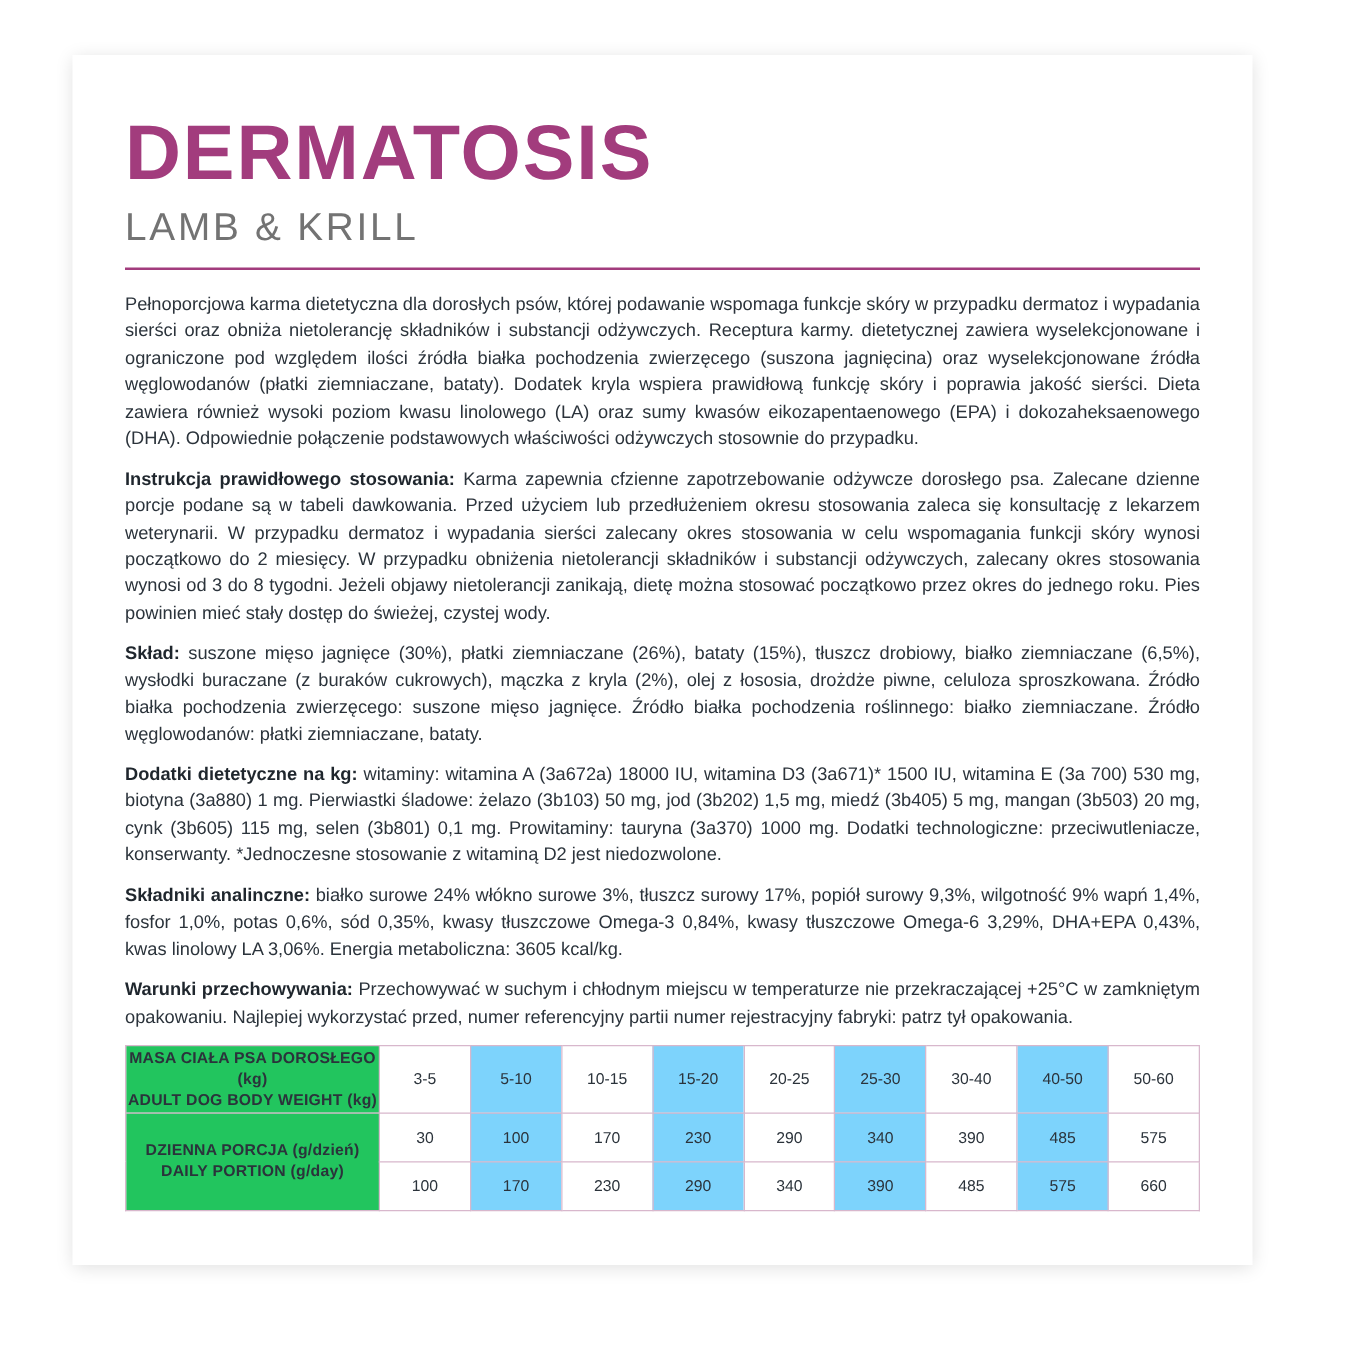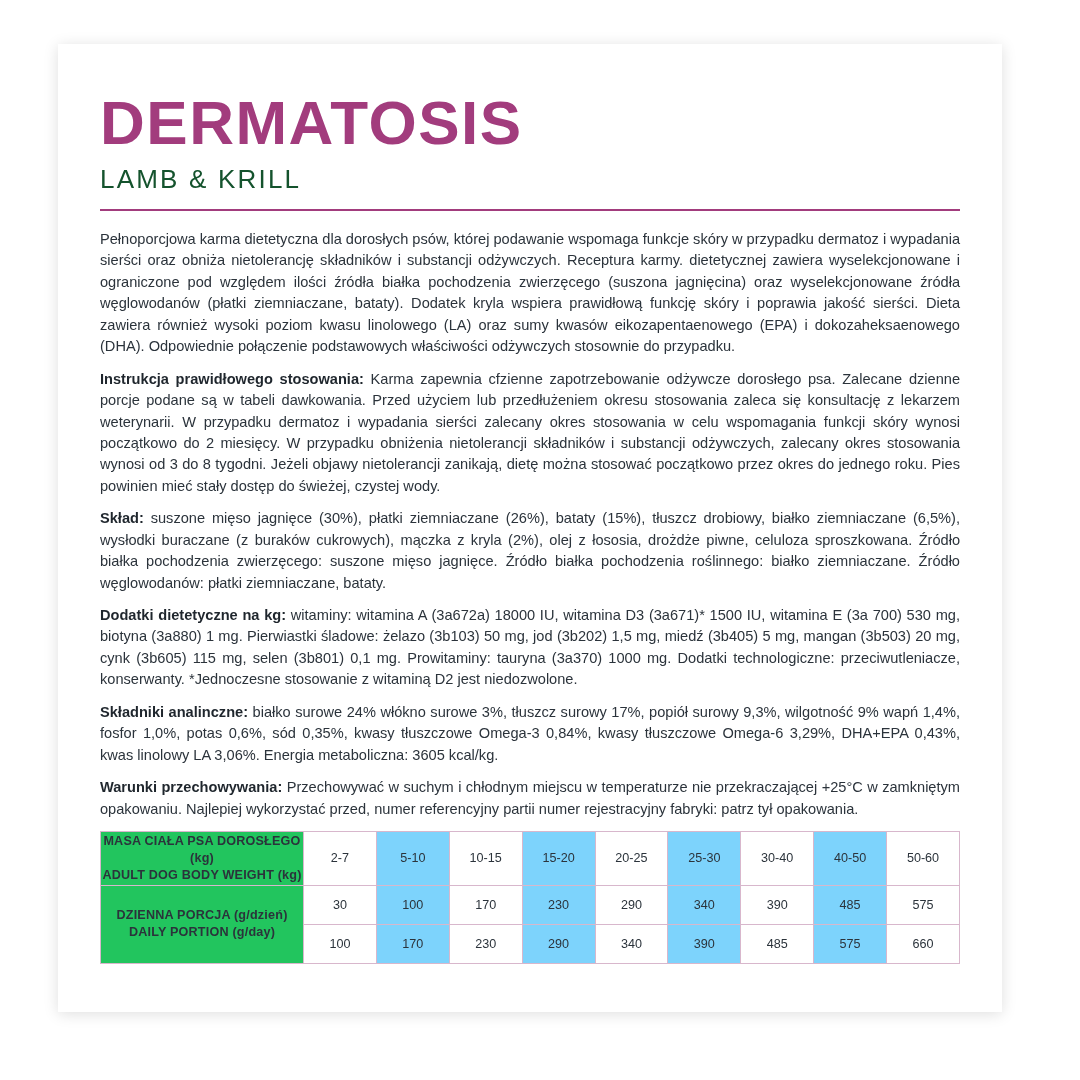--- a/index.html
+++ b/index.html
@@ -35,22 +35,22 @@
   }
   .title {
     font-size: 62px;
     font-weight: bold;
     color: #a23c7d;
     letter-spacing: 1.5px;
     line-height: 1.0;
     margin: 0 0 6px 0;
   }
   .subtitle {
-    font-size: 26px;
-    color: #14532d;
+    font-size: 31px;
+    color: #737373;
     letter-spacing: 2.2px;
     margin: 10px 0 14px 0;
     font-weight: normal;
   }
   .rule {
     height: 2px;
     background: #a23c7d;
     width: 100%;
     margin-bottom: 18px;
   }
@@ -124,21 +124,21 @@
       <p class="body-text"><b>Warunki przechowywania:</b><span> Przechowywać w suchym i chłodnym miejscu w temperaturze nie przekraczającej +25°C w zamkniętym opakowaniu. Najlepiej wykorzystać przed, numer referencyjny partii numer rejestracyjny fabryki: patrz tył opakowania.</span></p>
 
 
       <table class="dose">
         <tbody>
           <tr>
             <td class="label-cell" rowspan="1">
               <div>MASA CIAŁA PSA DOROSŁEGO (kg)</div>
               <div>ADULT DOG BODY WEIGHT (kg)</div>
             </td>
-            <td class="plain">2-7</td>
+            <td class="plain">3-5</td>
             <td class="tint">5-10</td>
             <td class="plain">10-15</td>
             <td class="tint">15-20</td>
             <td class="plain">20-25</td>
             <td class="tint">25-30</td>
             <td class="plain">30-40</td>
             <td class="tint">40-50</td>
             <td class="plain">50-60</td>
           </tr>
           <tr>

